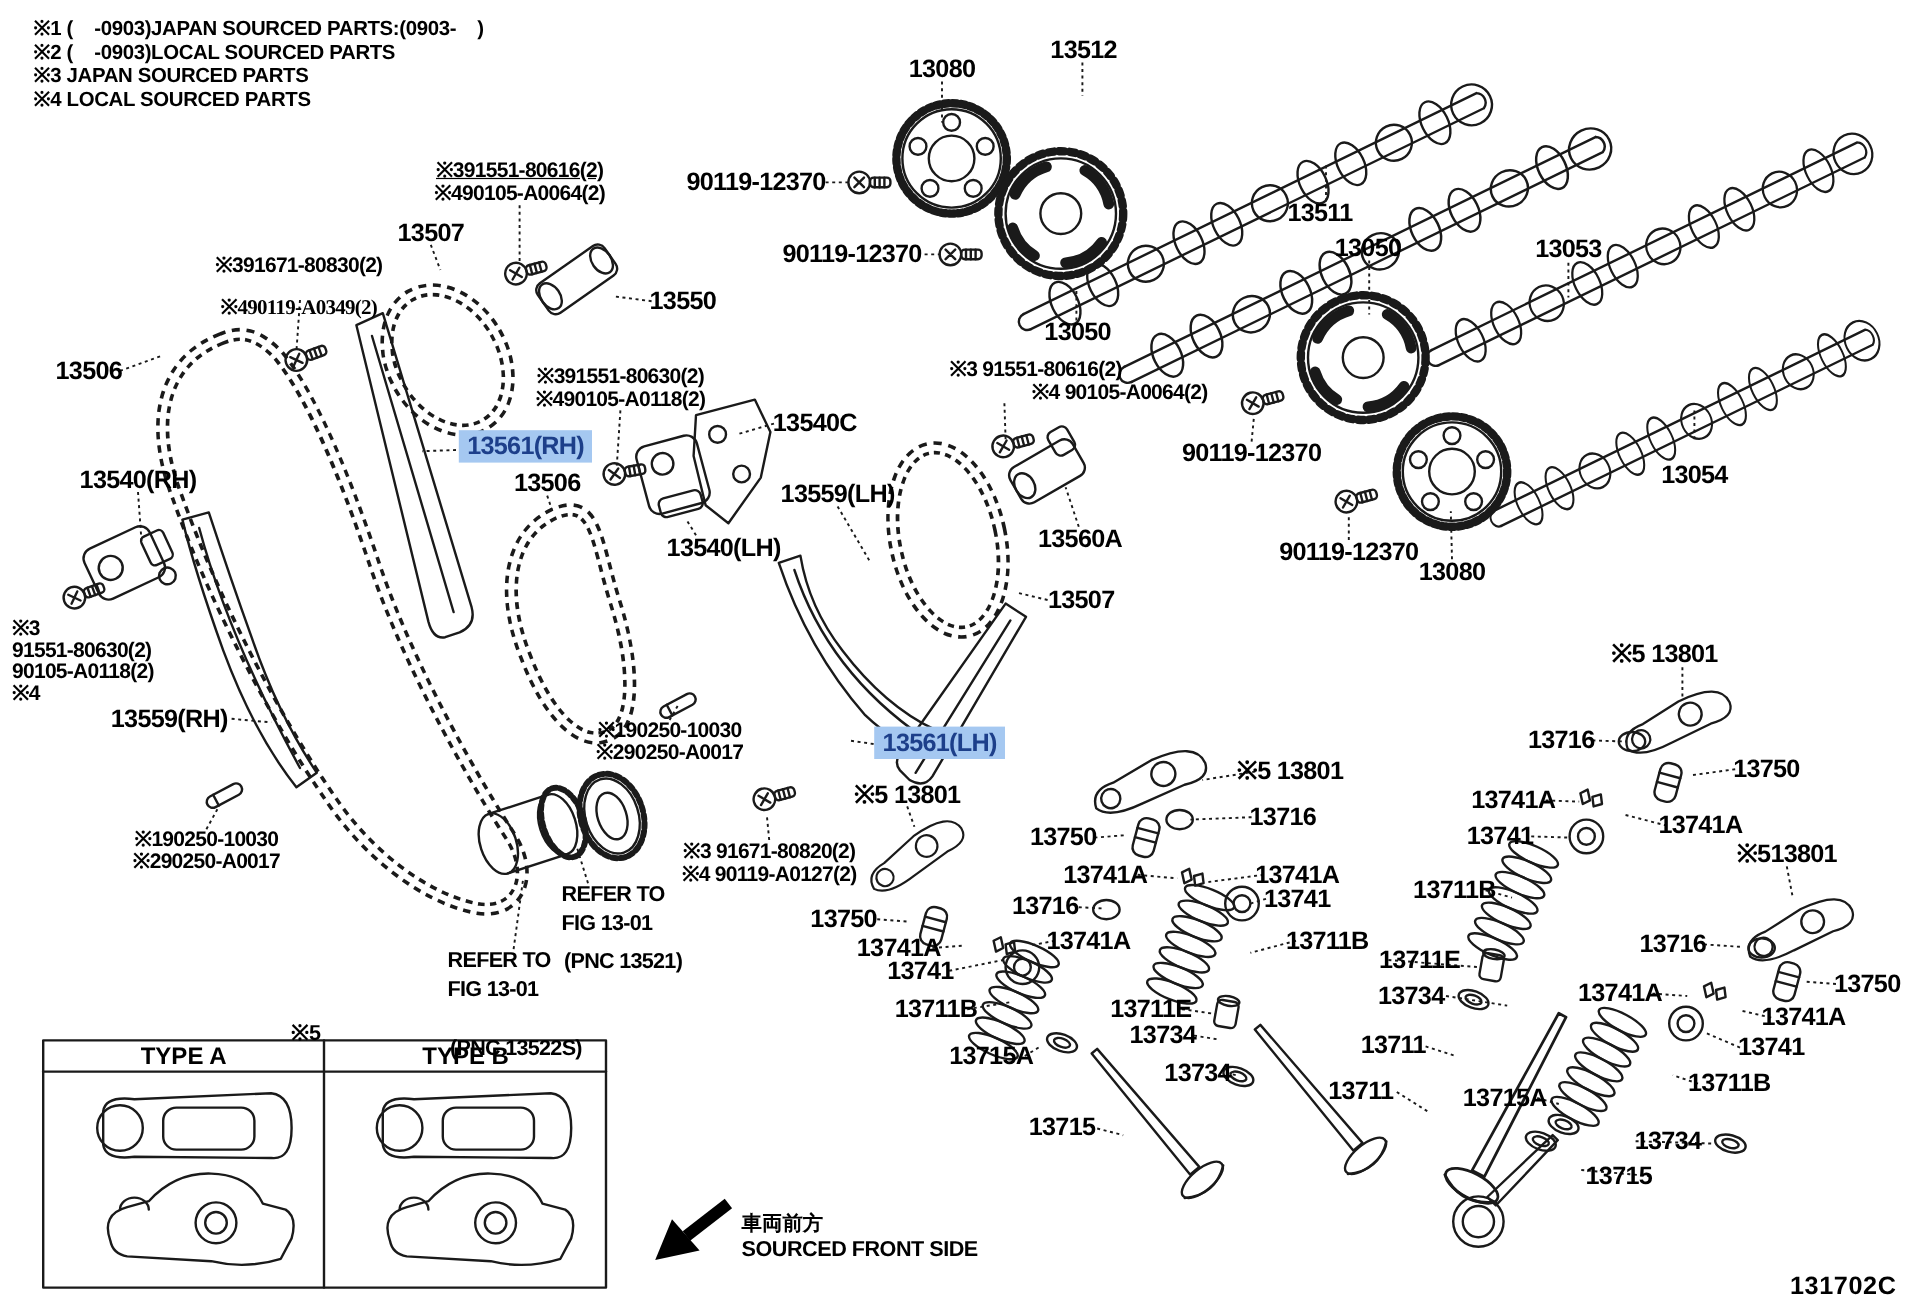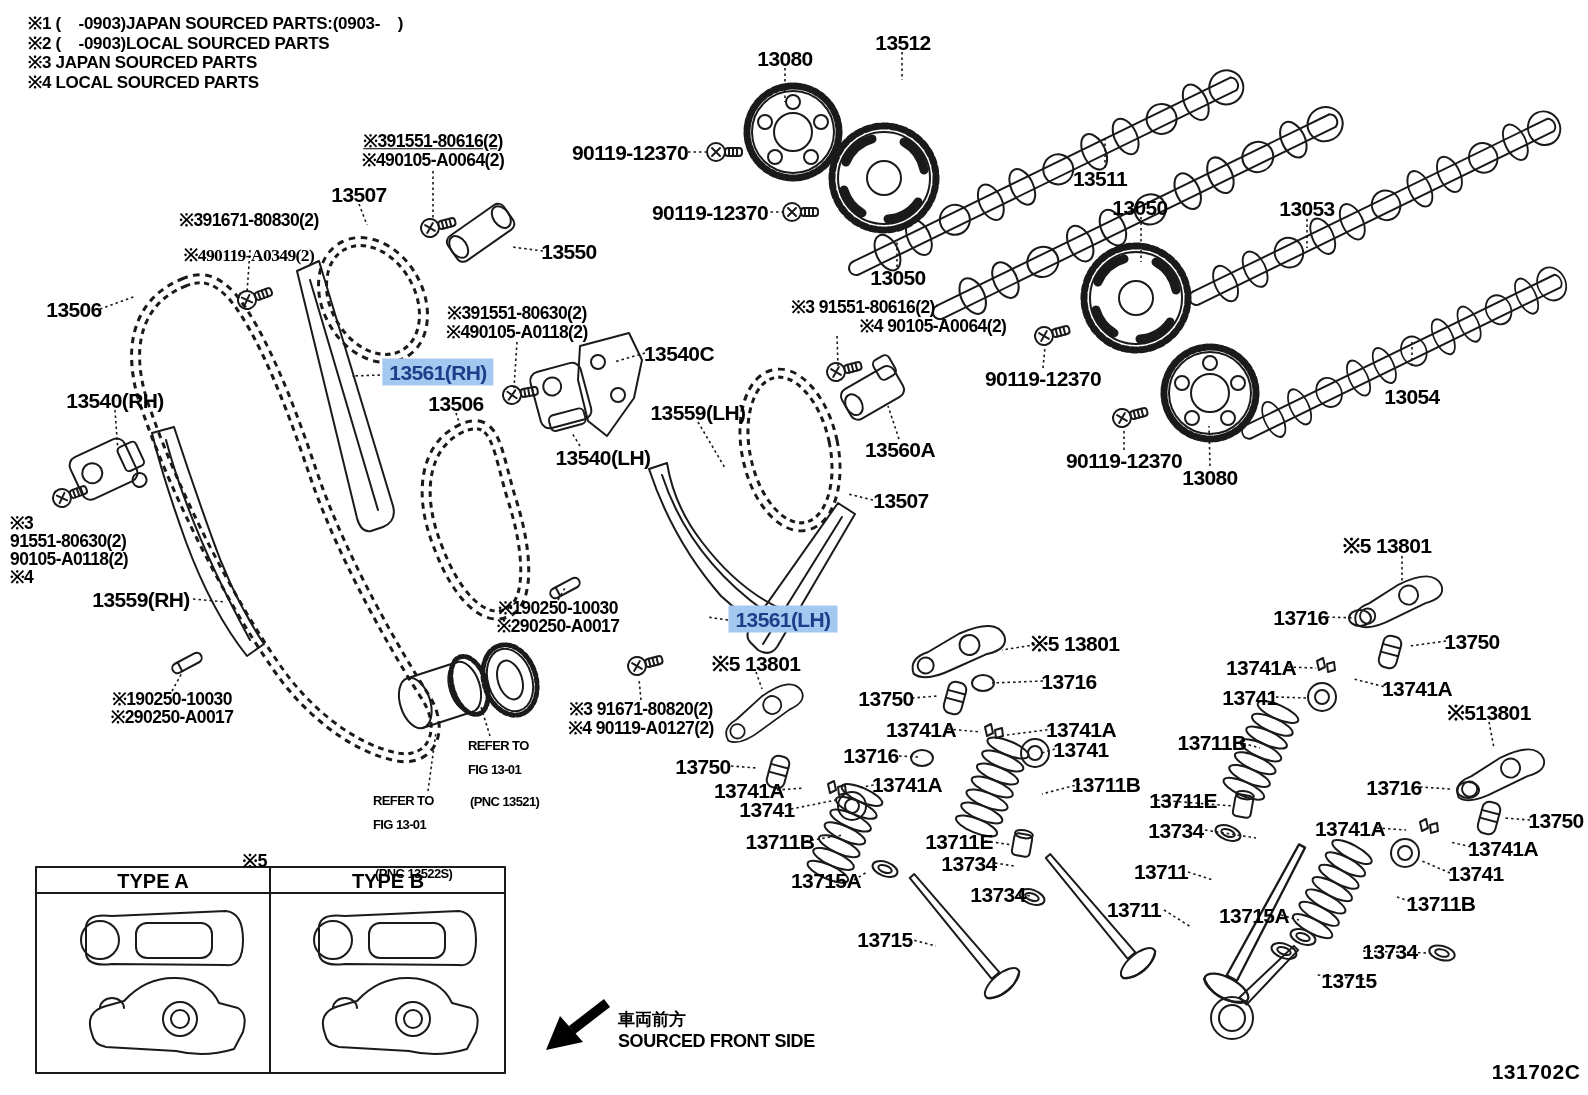--- a/index.html
+++ b/index.html
@@ -8,21 +8,21 @@
   #stage{position:absolute;inset:0;width:1428px;height:1095px;background:var(--bg,#fff);}
   svg.art{position:absolute;left:0;top:0;width:1588px;height:1095px;}
   .ln{fill:none;stroke:#1a1a1a;stroke-width:2;stroke-linejoin:round;stroke-linecap:round;}
   .ch1{fill:none;stroke:#1a1a1a;stroke-width:11;stroke-dasharray:6 5;}
   .ch2{fill:none;stroke:#fff;stroke-width:5;}
   .lead{fill:none;stroke:#1a1a1a;stroke-width:1.6;stroke-dasharray:2.5 3;}
   #labels{position:absolute;inset:0;}
   .lbl{position:absolute;transform:translate(-50%,-50%);font-weight:700;font-size:21px;
        letter-spacing:-0.6px;color:#000;white-space:nowrap;line-height:1;}
   .lbl.sm{font-size:17.5px;}
-  .lbl.md{font-size:13px;}
+  .lbl.md{font-size:18px;}
   .lbl.left{transform:translate(0,-50%);}
   .lbl.hl{background:var(--hl-bg,#a5c8f1);color:var(--hl-fg,#1d3f8a);padding:3px 7px;}
   #legend{position:absolute;left:28px;top:14px;font-weight:700;font-size:17px;
           letter-spacing:-0.3px;color:#000;line-height:19.5px;white-space:pre;}
   .typehdr{position:absolute;transform:translate(-50%,-50%);font-weight:700;font-size:20px;color:#000;}
   #typeref{position:absolute;transform:translate(-50%,-50%);font-weight:700;font-size:18px;color:#000;}
   #front-jp{position:absolute;left:618px;top:1008px;font-weight:700;font-size:17px;color:#000;}
   #front-en{position:absolute;left:618px;top:1031px;font-weight:700;font-size:18px;letter-spacing:-0.4px;color:#000;}
   #diagram-code{position:absolute;transform:translate(-50%,-50%);left:1536px;top:1072px;
         font-weight:700;font-size:21px;letter-spacing:0.5px;color:#000;}

